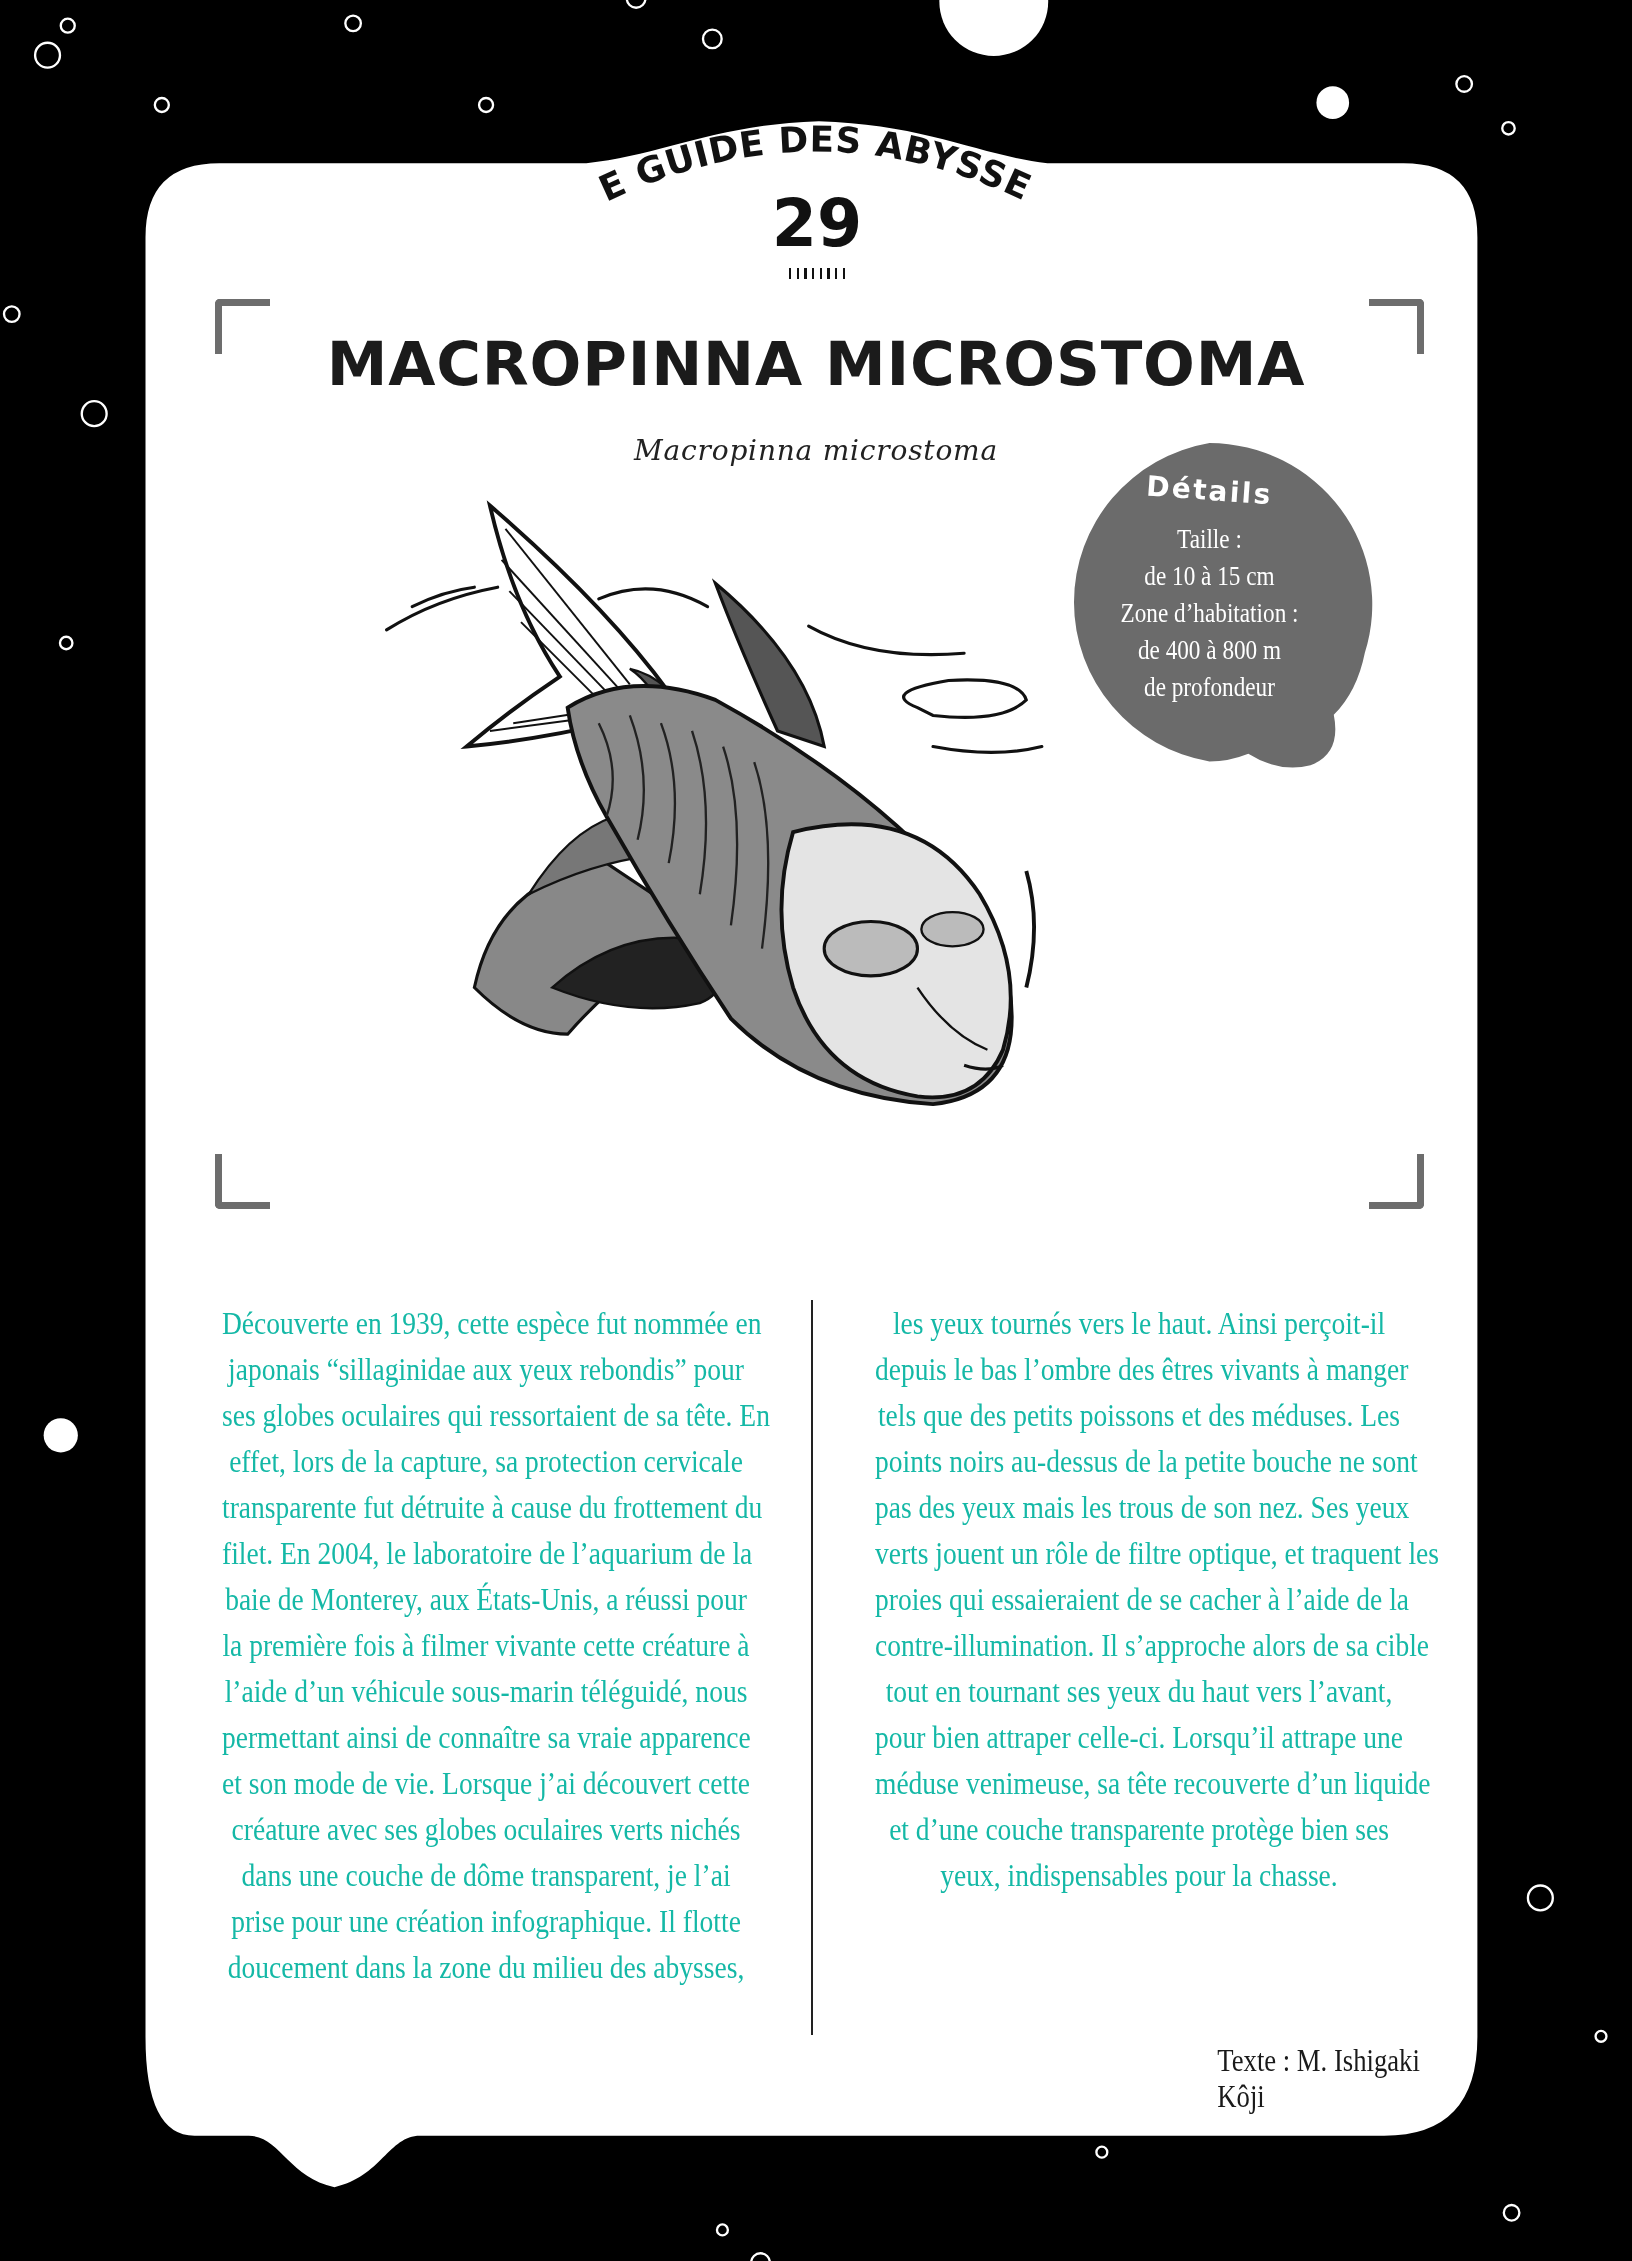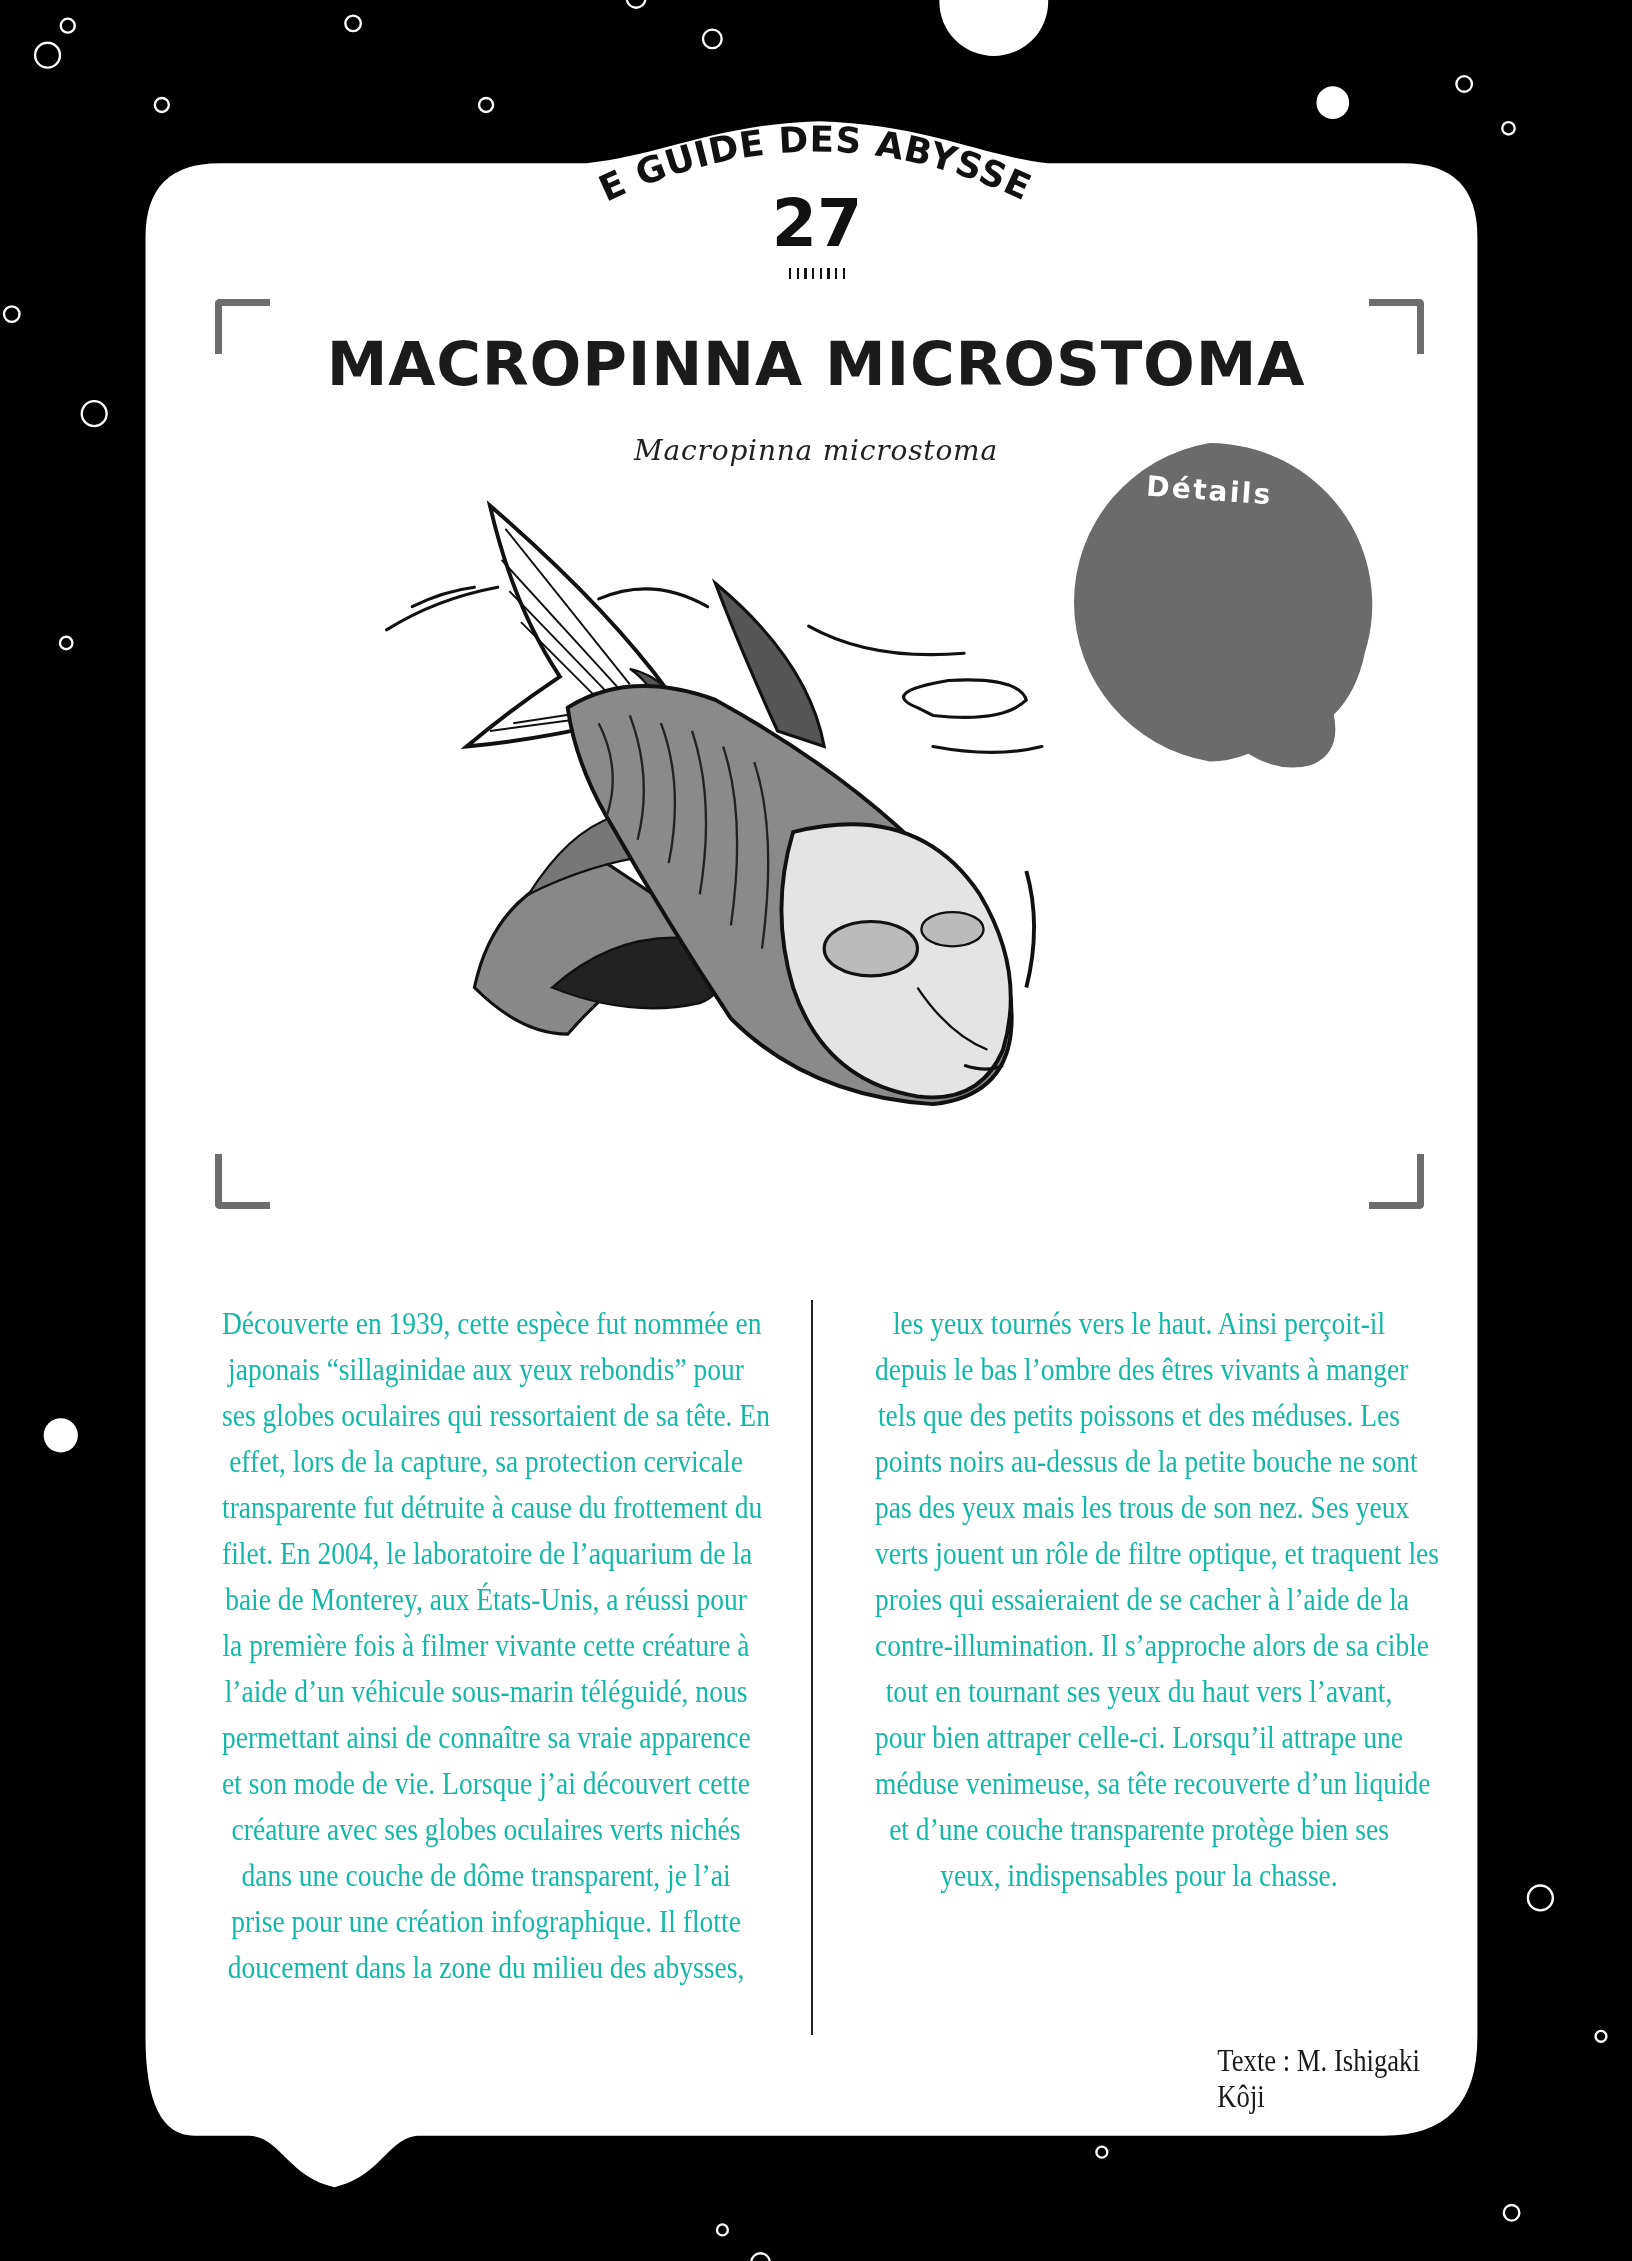--- a/index.html
+++ b/index.html
@@ -131,21 +131,21 @@
 <div class="series-title">
   <svg viewBox="0 0 580 120">
     <defs>
       <path id="arcPath" d="M 30 115 Q 290 -5 550 115"></path>
     </defs>
     <text text-anchor="middle">
       <textPath href="#arcPath" startOffset="50%">LE GUIDE DES ABYSSES</textPath>
     </text>
   </svg>
 </div>
-<div class="page-number">27</div>
+<div class="page-number">29</div>
 <div class="ticks">
   <span></span>
     <span></span>
     <span></span>
     <span></span>
     <span></span>
     <span></span>
     <span></span>
     <span></span>
 </div>
@@ -202,20 +202,27 @@
   <path d="M 700 640 Q 740 700 790 720" fill="none" stroke="#111" stroke-width="3"></path>
   <path d="M 760 740 Q 790 750 810 740" fill="none" stroke="#111" stroke-width="4"></path>
   <path d="M 840 490 Q 860 560 840 640" fill="none" stroke="#111" stroke-width="5"></path>
 </svg>
 
 <div class="details">
   <svg width="327" height="334" viewBox="0 0 420 430">
     <path d="M 210 0 A 210 208 0 0 1 410 270 Q 400 320 370 350 Q 380 400 340 415 Q 300 425 260 400 Q 235 410 210 410 A 210 208 0 0 1 210 0 Z" fill="#6b6b6b"></path>
   </svg>
   <div class="details-title">Détails</div>
+  <div class="details-lines">
+    <div>Taille :</div>
+    <div>de 10 à 15 cm</div>
+    <div>Zone d’habitation :</div>
+    <div>de 400 à 800 m</div>
+    <div>de profondeur</div>
+  </div>
 </div>
 
 <div class="col col-left">
   <div>Découverte en 1939, cette espèce fut nommée en</div>
   <div>japonais “sillaginidae aux yeux rebondis” pour</div>
   <div>ses globes oculaires qui ressortaient de sa tête. En</div>
   <div>effet, lors de la capture, sa protection cervicale</div>
   <div>transparente fut détruite à cause du frottement du</div>
   <div>filet. En 2004, le laboratoire de l’aquarium de la</div>
   <div>baie de Monterey, aux États-Unis, a réussi pour</div>

